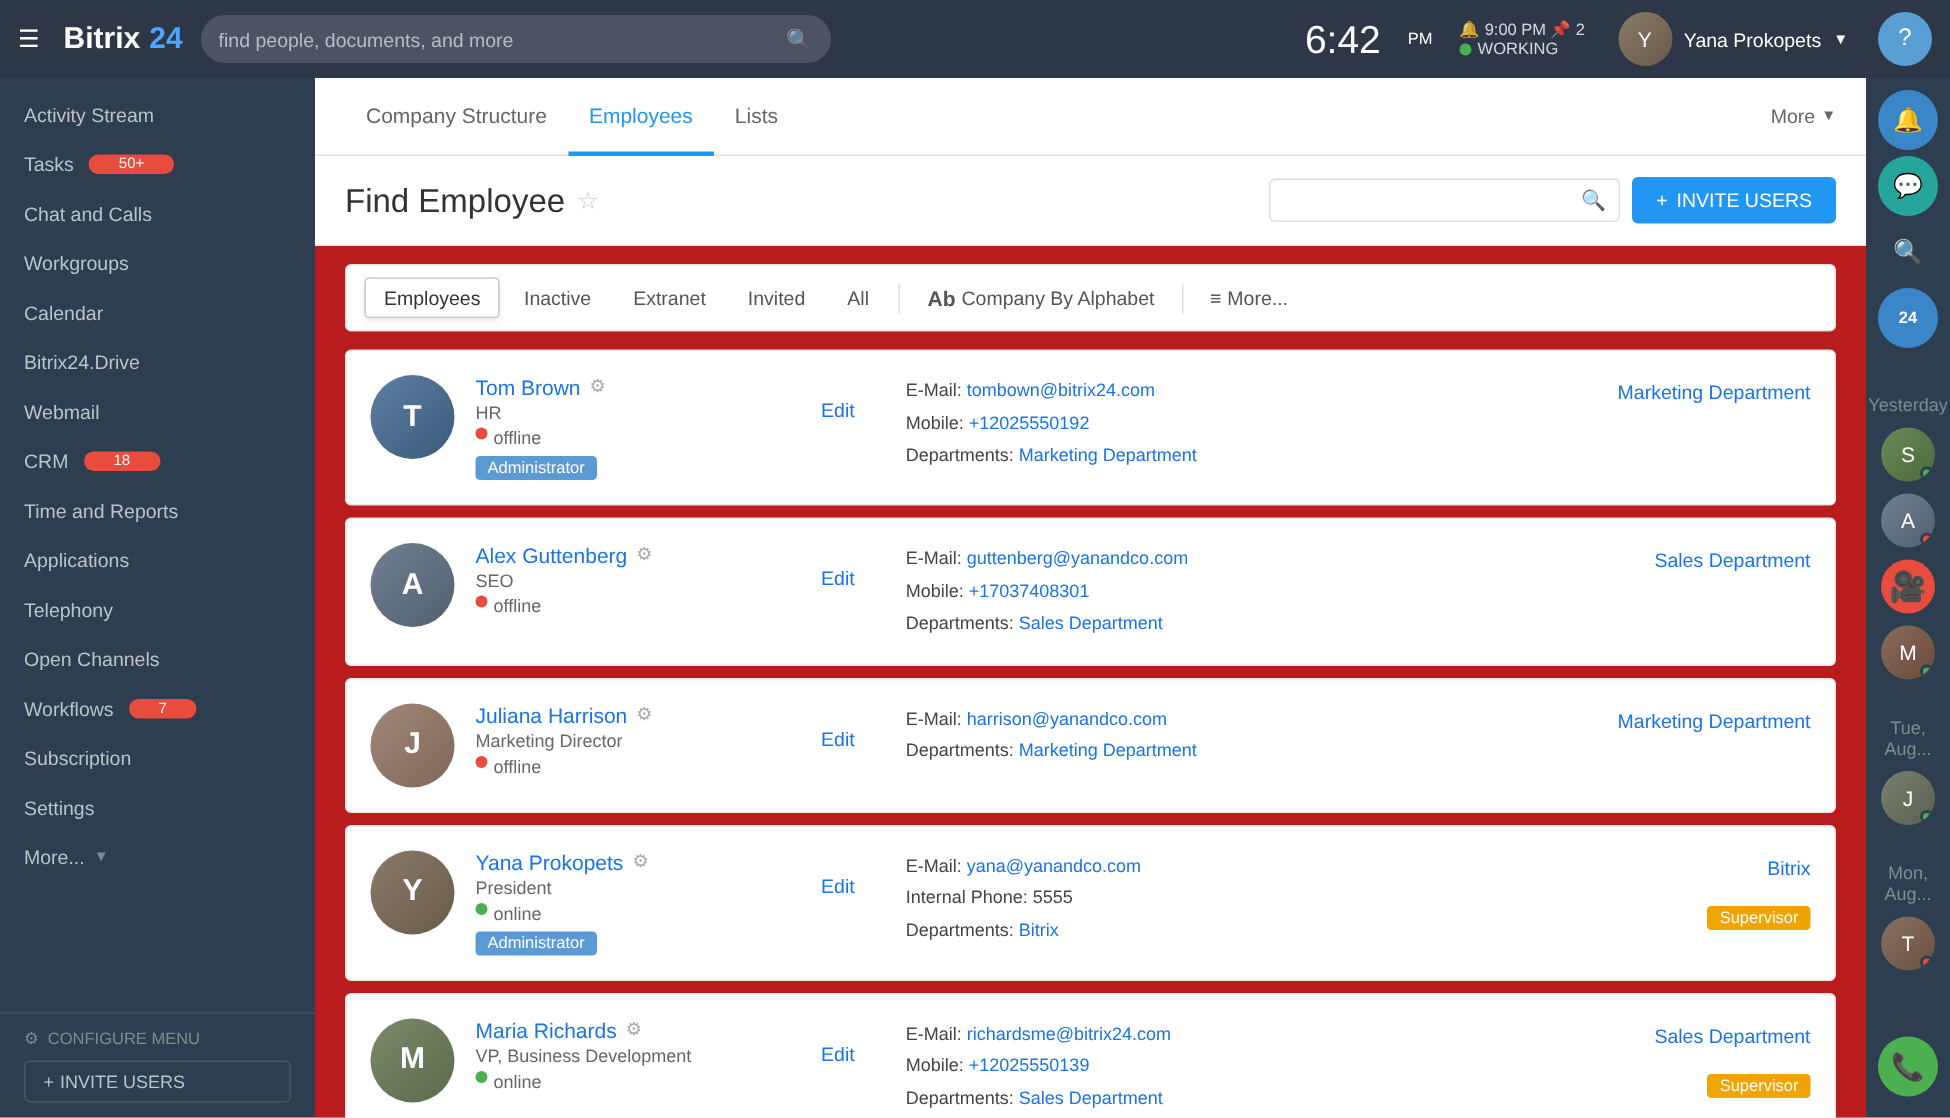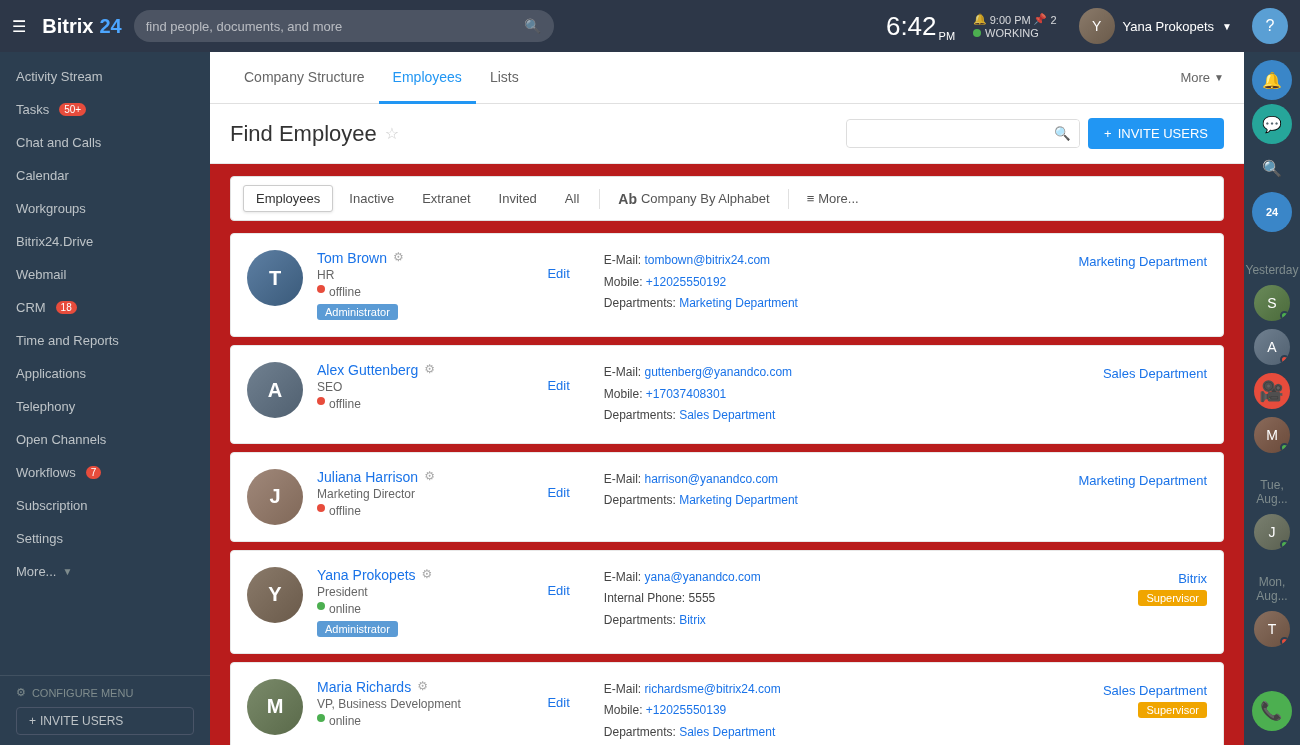--- a/index.html
+++ b/index.html
@@ -27,21 +27,21 @@
     .topbar-icon-btn.help { background: #5a9fd4; }
 
     
     .main-layout { display: flex; flex: 1; overflow: hidden; }
 
     
     .sidebar { width: 210px; background: #2c3e50; flex-shrink: 0; display: flex; flex-direction: column; overflow-y: auto; }
     .sidebar-nav { flex: 1; padding: 8px 0; }
     .sidebar-item { padding: 9px 16px; color: #bdc3c7; font-size: 13px; cursor: pointer; display: flex; align-items: center; gap: 6px; white-space: nowrap; }
     .sidebar-item.active { background: #34495e; color: white; border-radius: 4px; margin: 0 6px; padding: 9px 10px; }
-    .sidebar-badge { background: #e74c3c; color: white; font-size: 10px; padding: 1px 5px; border-radius: 8px; margin-left: 4px; text-align: center; }
+    .sidebar-badge { background: #e74c3c; color: white; font-size: 10px; padding: 1px 20px; border-radius: 8px; margin-left: 4px; text-align: center; }
     .sidebar-bottom { padding: 10px 16px; border-top: 1px solid rgba(255,255,255,0.1); }
     .configure-menu { color: #7f8c8d; font-size: 11px; display: flex; align-items: center; gap: 6px; cursor: pointer; margin-bottom: 8px; }
     .invite-users-btn { background: transparent; border: 1px solid #4a5568; color: #bdc3c7; padding: 6px 12px; border-radius: 4px; font-size: 12px; cursor: pointer; display: flex; align-items: center; gap: 4px; width: 100%; }
 
     
     .content-area { flex: 1; display: flex; flex-direction: column; overflow: hidden; background: #b91c1c; }
 
     
     .content-tabs { background: white; padding: 0 20px; display: flex; align-items: center; border-bottom: 1px solid #e0e0e0; height: 52px; flex-shrink: 0; }
     .content-tab { padding: 16px 14px; font-size: 14px; color: #666; cursor: pointer; border-bottom: 3px solid transparent; margin-bottom: -1px; }
@@ -70,21 +70,21 @@
     .employee-card { background: white; border-radius: 4px; padding: 16px; margin-bottom: 8px; display: flex; align-items: flex-start; gap: 14px; border: 1px solid #e8e8e8; }
     .employee-avatar { width: 56px; height: 56px; border-radius: 50%; background: #95a5a6; flex-shrink: 0; overflow: hidden; display: flex; align-items: center; justify-content: center; font-size: 20px; color: white; font-weight: bold; }
     .employee-info { flex: 1; }
     .employee-name { font-size: 14px; color: #1a73e8; font-weight: 500; cursor: pointer; display: flex; align-items: flex-start; gap: 4px; }
     .employee-role { color: #666; font-size: 12px; margin-top: 2px; }
     .employee-status { display: flex; align-items: flex-start; gap: 4px; margin-top: 3px; font-size: 12px; color: #666; }
     .status-dot { width: 8px; height: 8px; border-radius: 50%; flex-shrink: 0; }
     .status-dot.offline { background: #e74c3c; }
     .status-dot.online { background: #4caf50; }
     .admin-badge { display: inline-block; background: #5b9bd5; color: white; font-size: 11px; padding: 2px 8px; border-radius: 3px; margin-top: 5px; }
-    .supervisor-badge { display: inline-block; background: #f0a500; color: white; font-size: 11px; padding: 2px 8px; border-radius: 3px; margin-top: 0; }
+    .supervisor-badge { display: inline-block; background: #f0a500; color: white; font-size: 11px; padding: 2px 8px; border-radius: 3px; margin-top: 14px; }
     .employee-edit { color: #1a73e8; font-size: 13px; cursor: pointer; margin: 12px 20px; flex-shrink: 0; padding-top: 4px; }
     .employee-contact { flex: 2; font-size: 12px; color: #444; line-height: 1.8; }
     .employee-contact a { color: #1a73e8; text-decoration: none; }
     .employee-dept { flex: 1; text-align: right; font-size: 13px; color: #1a73e8; cursor: pointer; padding-top: 4px; }
     .gear-icon { color: #aaa; font-size: 12px; margin-left: 2px; }
 
     
     .right-sidebar { width: 56px; background: #2c3e50; flex-shrink: 0; display: flex; flex-direction: column; align-items: center; padding: 8px 0; gap: 4px; overflow: hidden; }
     .right-icon { width: 40px; height: 40px; border-radius: 50%; display: flex; align-items: center; justify-content: center; color: white; font-size: 16px; cursor: pointer; position: relative; }
     .right-icon.notification { background: #3a86c8; }
@@ -116,21 +116,21 @@
   <div class="topbar-logo">
     <span class="bitrix">Bitrix</span>
     <span class="num">24</span>
   </div>
   <div class="topbar-search">
     <input type="text" placeholder="find people, documents, and more" style="">
     <span class="topbar-search-icon">🔍</span>
   </div>
   <div style="display:flex;align-items:center;margin-left:auto;gap:10px;">
     <div class="topbar-clock">
-      <span style="display:flex;align-items:flex-end;gap:2px;">
+      <span style="display:flex;align-items:center;gap:18px;">
         <span style="font-size:26px;color:white;font-weight:300;">6:42</span>
         <span style="font-size:11px;color:white;">PM</span>
       </span>
     </div>
     <div class="topbar-clock-meta">
       <span style="display:flex;align-items:center;gap:3px;">
         <span>🔔</span>
         <span>9:00 PM</span>
         <span>📌</span>
         <span>2</span>
@@ -159,24 +159,24 @@
         <span>Activity Stream</span>
       </div>
       <div class="sidebar-item">
         <span>Tasks</span>
         <span class="sidebar-badge">50+</span>
       </div>
       <div class="sidebar-item">
         <span>Chat and Calls</span>
       </div>
       <div class="sidebar-item">
+        <span>Workgroups</span>
+      </div>
+      <div class="sidebar-item">
         <span>Calendar</span>
-      </div>
-      <div class="sidebar-item">
-        <span>Workgroups</span>
       </div>
       <div class="sidebar-item">
         <span>Bitrix24.Drive</span>
       </div>
       <div class="sidebar-item">
         <span>Webmail</span>
       </div>
       <div class="sidebar-item">
         <span>CRM</span>
         <span class="sidebar-badge">18</span>

